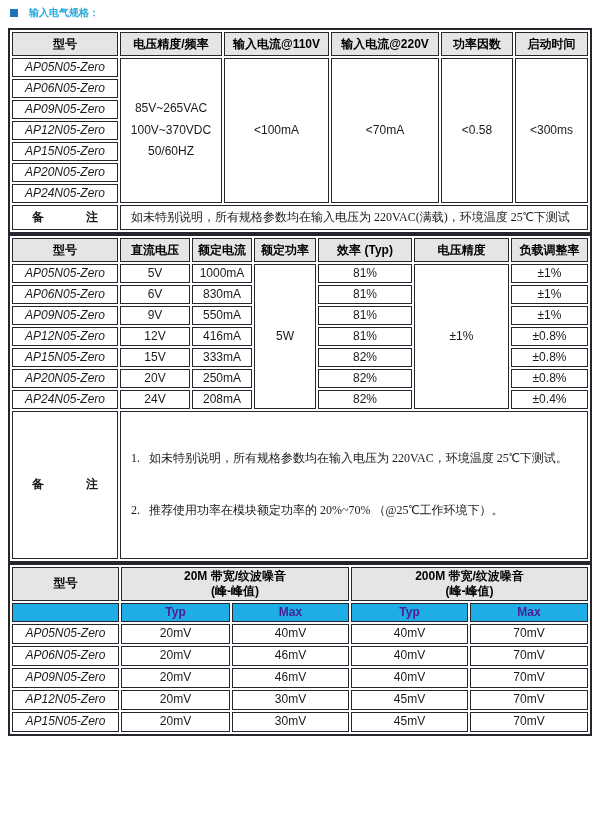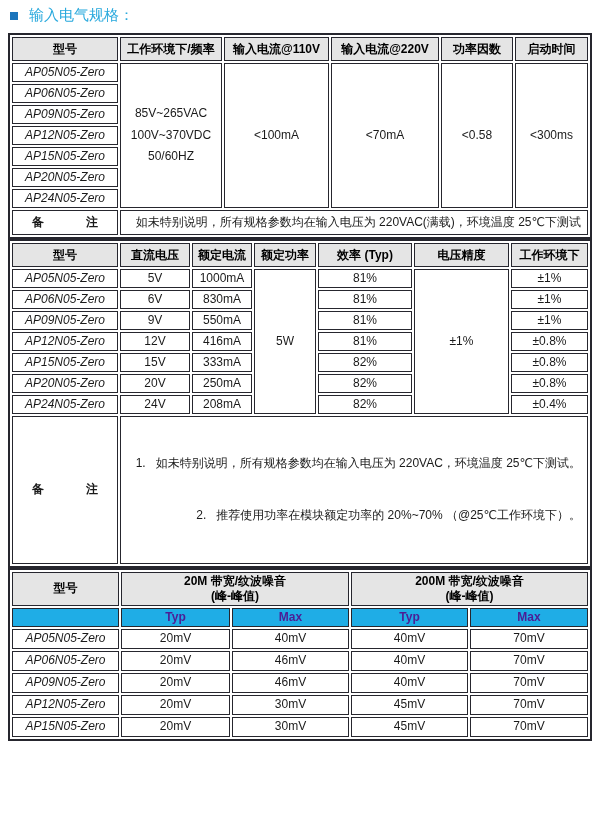--- a/index.html
+++ b/index.html
@@ -4,21 +4,21 @@
 <style>
   html,body{margin:0;padding:0;background:#ffffff;}
   body{
     width:600px;height:838px;overflow:hidden;
     font-family:"Liberation Sans","DejaVu Sans",sans-serif;
     color:#1a1a1a;
   }
   .page{padding:2px 8px 0 8px;}
   .heading{
     display:flex;align-items:center;gap:11px;
-    font-size:15px;font-weight:normal;color:#29a9dd;
+    font-size:10px;font-weight:bold;color:#29a9dd;
     margin:4px 0 8px 2px;
   }
   .h2{margin-top:36px;}
   .h3{margin-top:33px;}
   .bullet{width:8px;height:8px;background:#1b75bc;flex:0 0 auto;}
   table{
     border-collapse:separate;border-spacing:2px;
     table-layout:fixed;width:584px;
     border:2px solid #26262e;background:#ffffff;
   }
@@ -26,21 +26,21 @@
     border:1px solid #26262e;
     font-size:12px;text-align:center;vertical-align:middle;
     padding:1px 3px;overflow:hidden;line-height:1.25;
   }
   .hdr th{background:#e5e5e5;color:#000;font-weight:bold;height:20px;}
   .hdr2 th{background:#1fade6;color:#4c1d95;font-weight:bold;height:14px;}
   .bighdr th{height:30px;}
   td.model{height:14px;font-style:italic;}
   td.val{height:14px;}
   .multi div{line-height:1.8;}
-  .rtext{text-align:right;padding:3px 6px 3px 10px;white-space:pre-wrap;line-height:1.45;}
+  .rtext{text-align:left;padding:3px 6px 3px 10px;white-space:pre-wrap;line-height:1.45;font-family:Liberation Serif, serif;}
   .rtext div{white-space:pre-wrap;}
   .spread{display:flex;justify-content:space-between;padding:0 16px;font-weight:bold;}
   .t2 td.val{height:15px;}
   .t3 td.val{height:16px;}
 </style>
 </head>
 <body>
 
 <div class="page">
 
@@ -54,21 +54,21 @@
       <col style="width:106px">
         <col style="width:102px">
         <col style="width:105px">
       <col style="width:108px">
         <col style="width:72px">
         <col style="width:73px">
     </colgroup>
     <tbody>
         <tr class="hdr">
       <th>型号</th>
-      <th>工作环境下/频率</th>
+      <th>电压精度/频率</th>
       <th>输入电流@110V</th>
       <th>输入电流@220V</th>
       <th>功率因数</th>
       <th>启动时间</th>
     </tr>
     <tr>
       <td class="model">AP05N05-Zero</td>
       <td rowspan="7" class="multi">
         <div>85V~265VAC</div>
         <div>100V~370VDC</div>
@@ -121,21 +121,21 @@
         <col style="width:77px">
     </colgroup>
     <tbody>
         <tr class="hdr">
       <th>型号</th>
       <th>直流电压</th>
       <th>额定电流</th>
       <th>额定功率</th>
       <th>效率 (Typ)</th>
       <th>电压精度</th>
-      <th>工作环境下</th>
+      <th>负载调整率</th>
     </tr>
     <tr>
       <td class="model">AP05N05-Zero</td>
       <td class="val">5V</td>
       <td class="val">1000mA</td>
       <td rowspan="7">5W</td>
       <td class="val">81%</td>
       <td rowspan="7">±1%</td>
       <td class="val">±1%</td>
     </tr>

